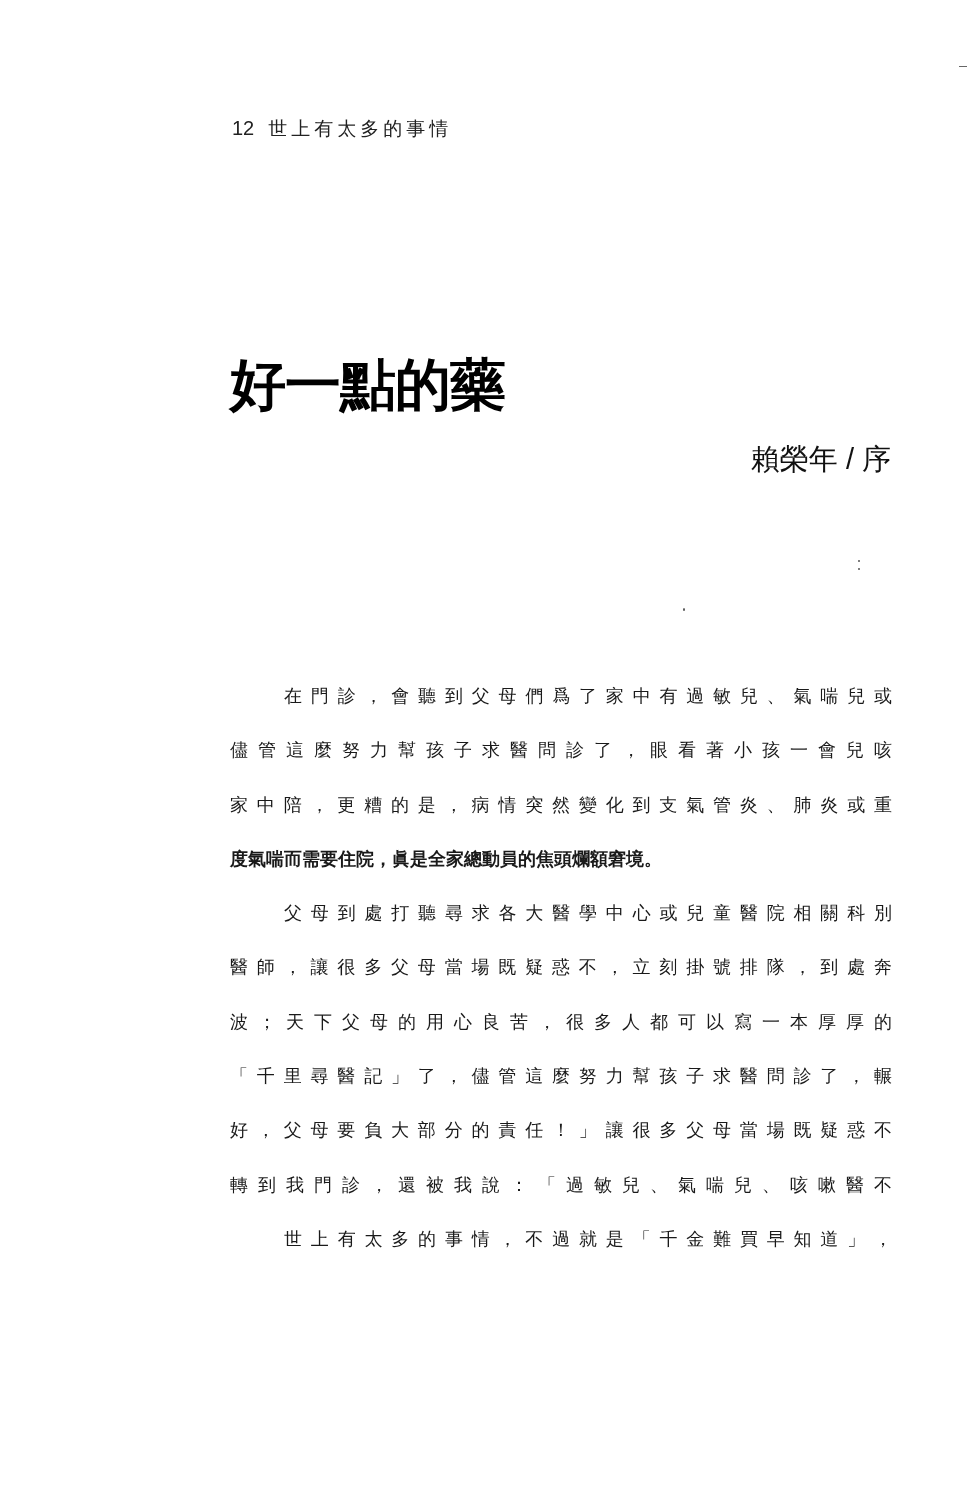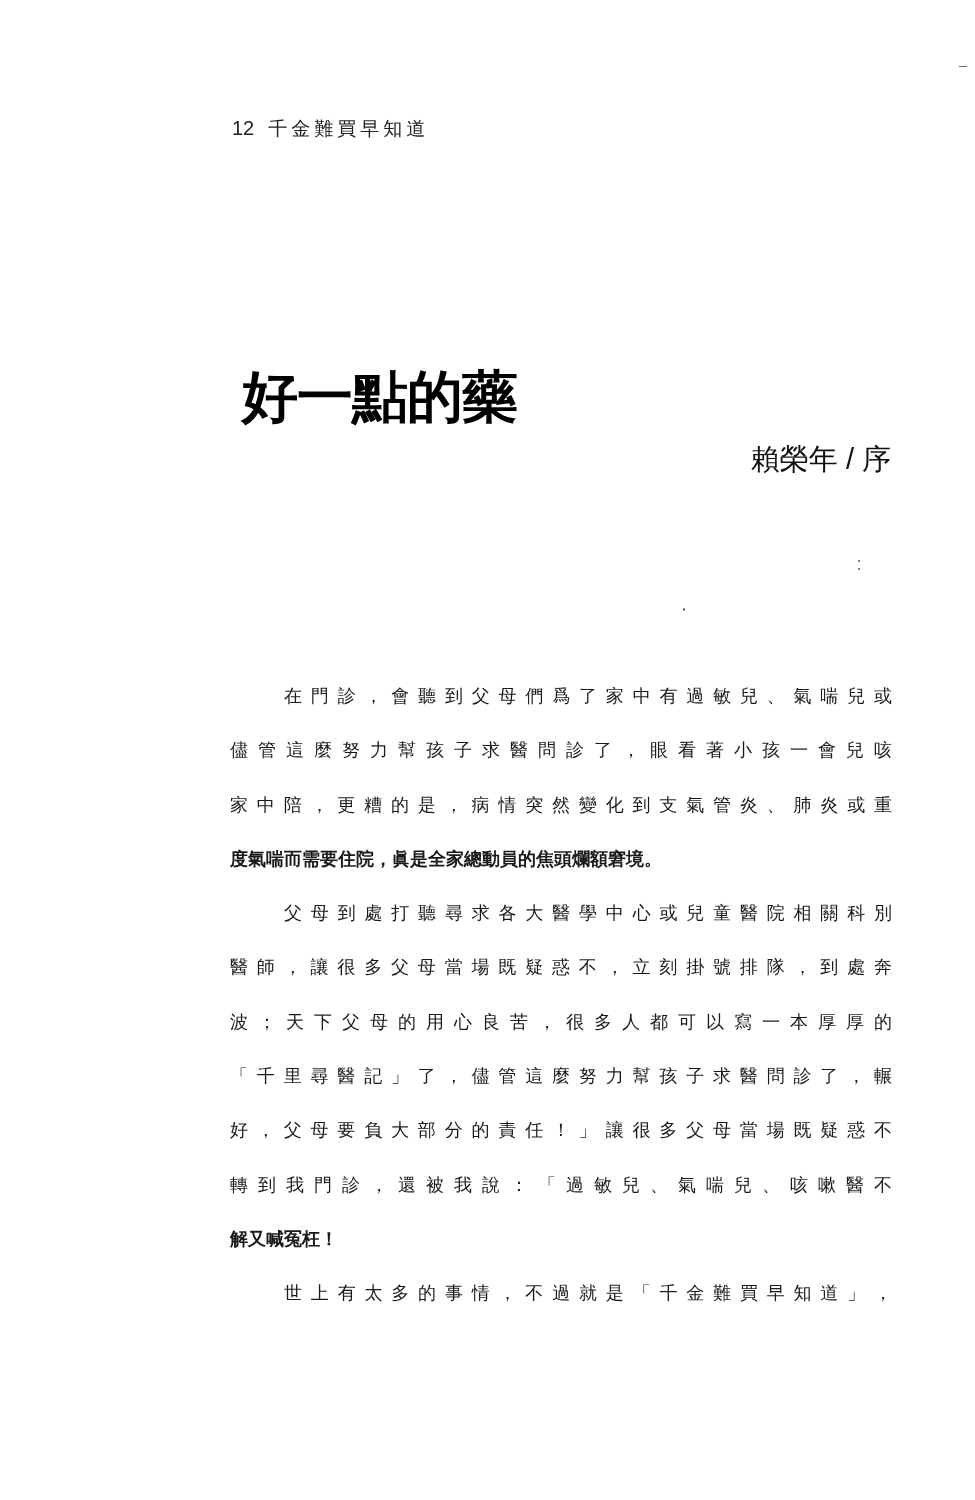--- a/index.html
+++ b/index.html
@@ -12,39 +12,38 @@
   .line { white-space:nowrap; display:block; height:54.3px; overflow:visible; text-align:justify; text-align-last:justify; }
   .line.last { text-align-last:left;font-weight:bold; }
   .indent { padding-left:54px; }
   .speck { position:absolute; background:#555; border-radius:50%; }
   .dash { position:absolute; right:8px; top:66px; width:8px; height:1px; background:#666; }
 </style>
 </head>
 <body>
 
 <div class="header">
-  <span class="pno">12</span><span>千金難買早知道</span>
+  <span class="pno">12</span><span>世上有太多的事情</span>
 </div>
 
 <div class="dash"></div>
 
-<h1 class="title" style="margin:12px;">好一點的藥</h1>
+<h1 class="title" style="margin:0;">好一點的藥</h1>
 
 <div class="byline">賴榮年 / 序</div>
 
 <div class="speck" style="left:858px;top:560px;width:2px;height:2px;"></div>
 <div class="speck" style="left:858px;top:568px;width:2px;height:2px;"></div>
 <div class="speck" style="left:683px;top:608px;width:2px;height:3px;"></div>
 
 <div class="body" id="body">
     <span class="line indent">在門診，會聽到父母們爲了家中有過敏兒、氣喘兒或</span>
     <span class="line">儘管這麼努力幫孩子求醫問診了，眼看著小孩一會兒咳</span>
     <span class="line">家中陪，更糟的是，病情突然變化到支氣管炎、肺炎或重</span>
     <span class="line last">度氣喘而需要住院，眞是全家總動員的焦頭爛額窘境。</span>
     <span class="line indent">父母到處打聽尋求各大醫學中心或兒童醫院相關科別</span>
     <span class="line">醫師，讓很多父母當場既疑惑不，立刻掛號排隊，到處奔</span>
     <span class="line">波；天下父母的用心良苦，很多人都可以寫一本厚厚的</span>
     <span class="line">「千里尋醫記」了，儘管這麼努力幫孩子求醫問診了，輾</span>
     <span class="line">好，父母要負大部分的責任！」讓很多父母當場既疑惑不</span>
     <span class="line">轉到我門診，還被我說：「過敏兒、氣喘兒、咳嗽醫不</span>
-    <span class="line last">解又喊冤枉！</span>
     <span class="line indent">世上有太多的事情，不過就是「千金難買早知道」，</span>
   </div>
 
 </body></html>

